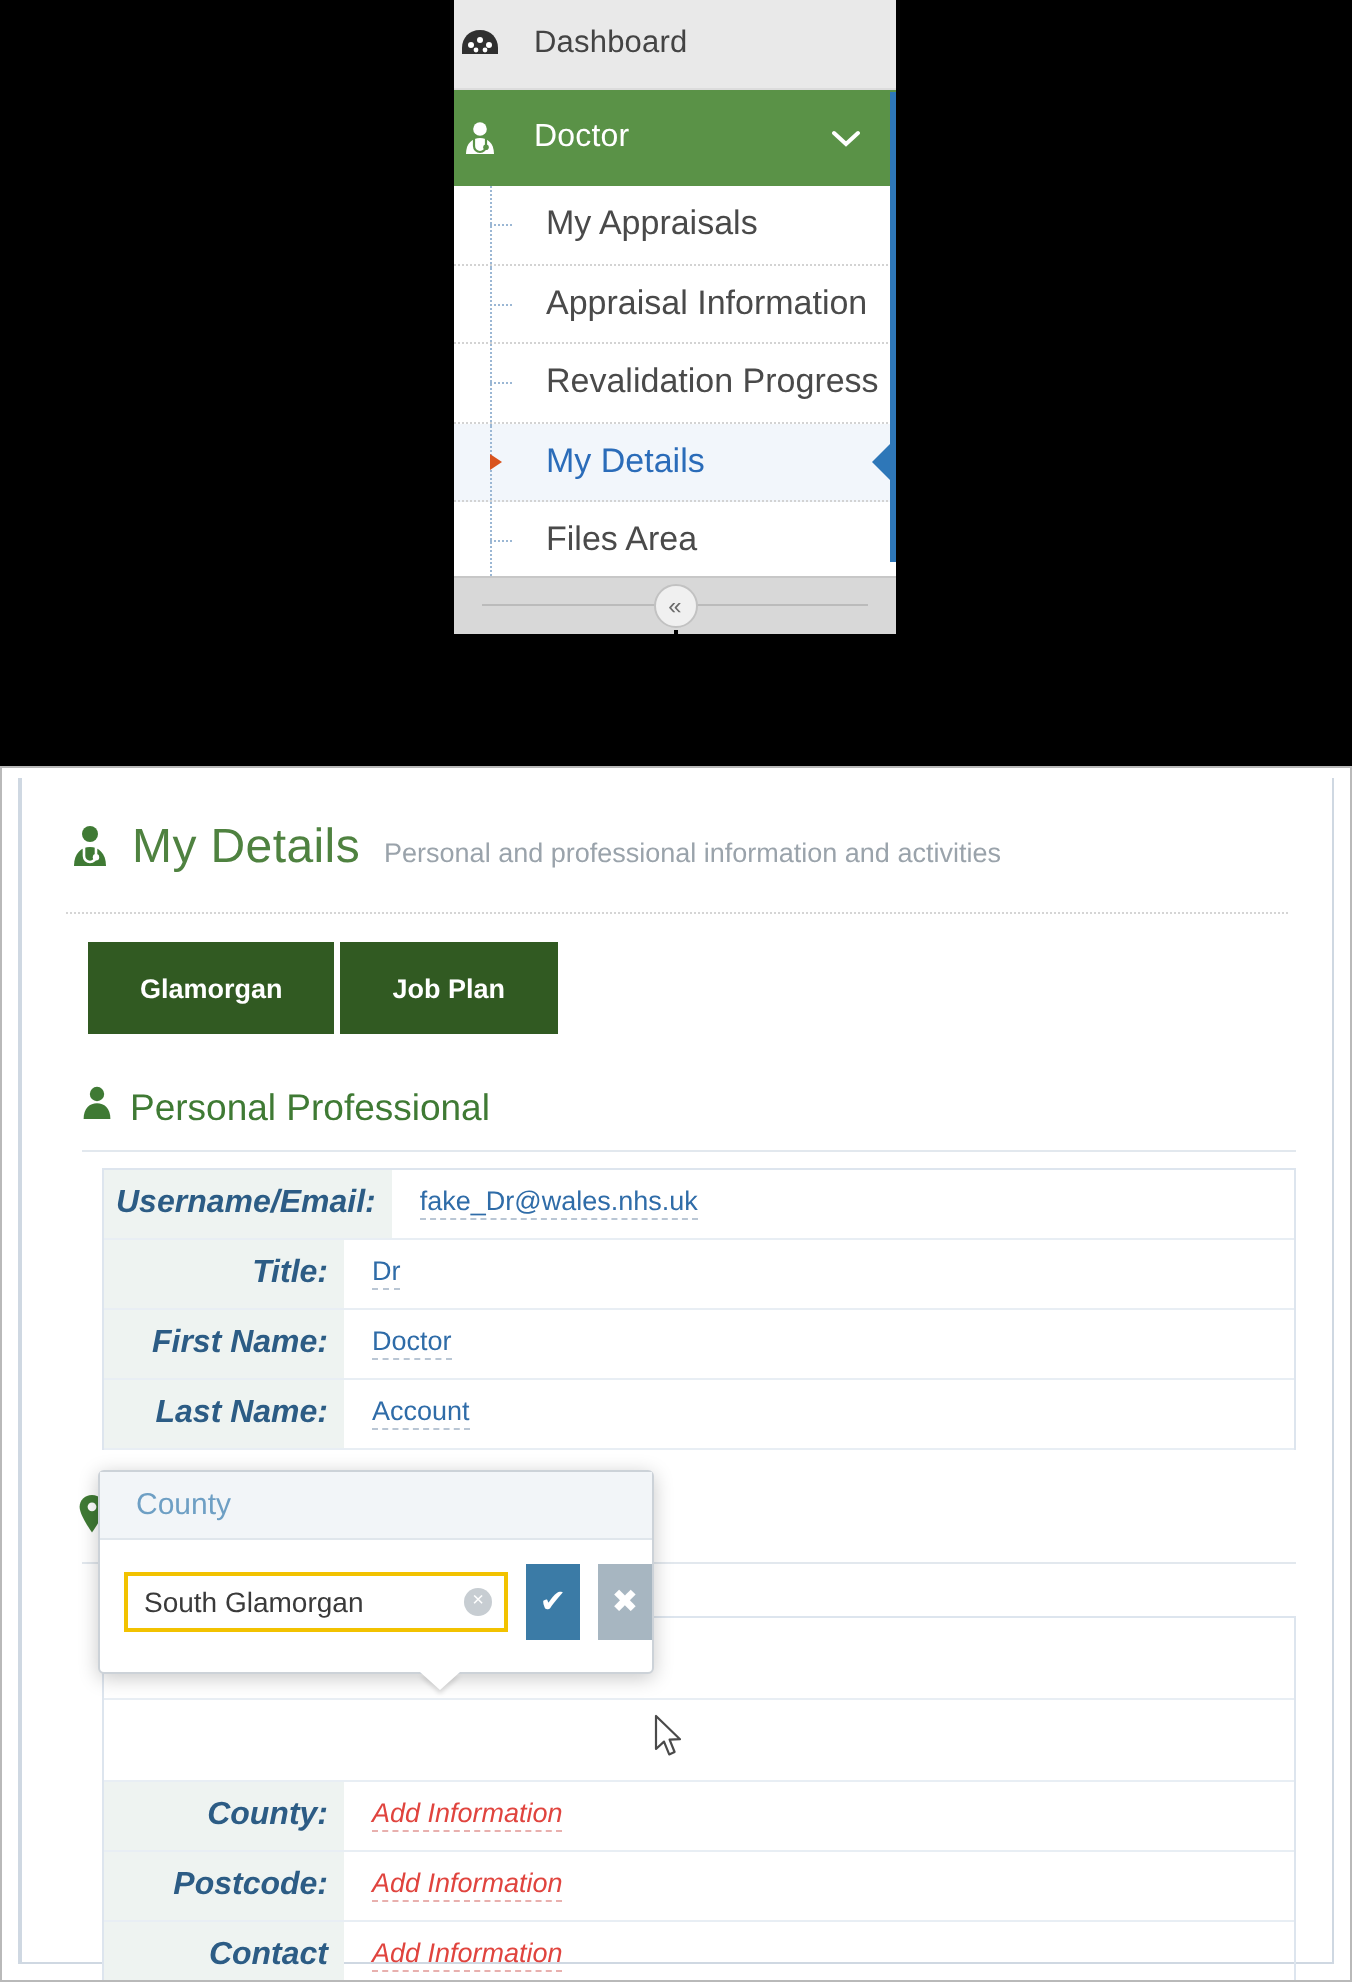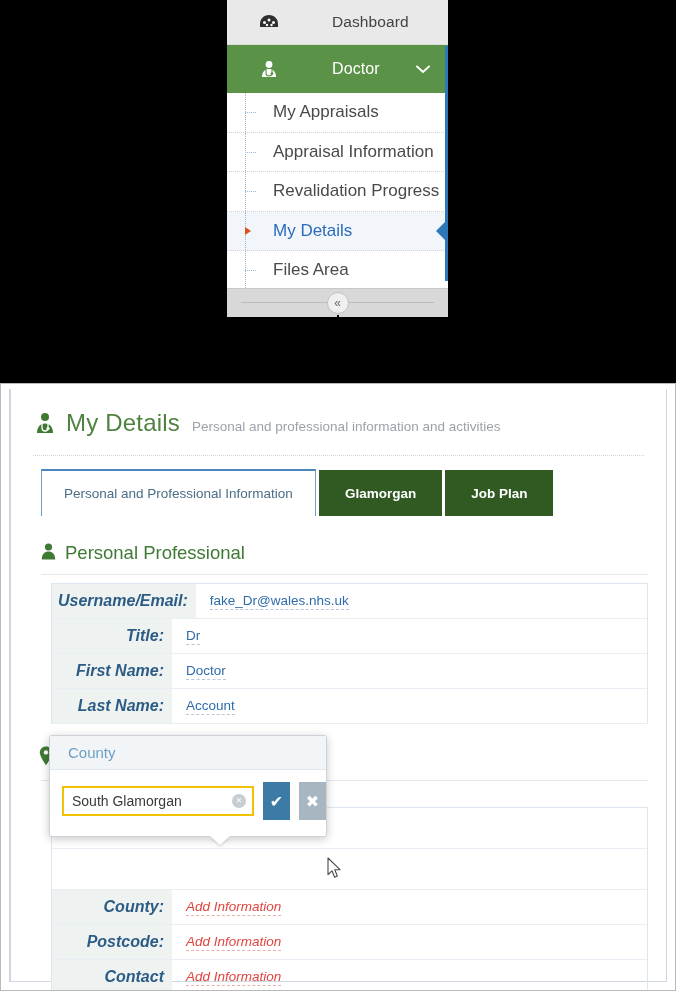--- a/index.html
+++ b/index.html
@@ -33,21 +33,21 @@
   .nav-list { position: relative; }
 
   .nav-row {
     position: relative;
     display: flex;
     align-items: center;
     box-sizing: border-box;
     height: 45px;
     padding-left: 12px;
   }
-  .nav-row.top-level { padding-left: 29px; gap: 36px; }
+  .nav-row.top-level { padding-left: 0; }
   .nav-row.dashboard {
     background: #e9e9e9;
     border-bottom: 1px solid #dcdcdc;
   }
   .nav-row.doctor {
     background: #5a9247;
     color: #ffffff;
     height: 48px;
   }
   .nav-icon {
@@ -505,21 +505,20 @@
           <circle cx="15" cy="16.6" r="1.6" fill="#ffffff"></circle>
         </svg>
       </span>
       <span class="page-title">My Details</span>
       <span class="page-subtitle">Personal and professional information and activities</span>
     </div>
     <div class="head-sep"></div>
 
     <div class="tabs">
       <div class="tabs-underline"></div>
-      <div class="tab active">Personal and Professional Information</div>
       <div class="tab green">Glamorgan</div>
       <div class="tab green">Job Plan</div>
     </div>
 
     <div class="section-head">
       <span>
         <svg width="15" height="17" viewBox="0 0 15 17">
           <circle cx="7.5" cy="4" r="3.6" fill="#3f7a34"></circle>
           <path d="M0.8 16.5 C0.8 11 3.9 8.6 7.5 8.6 C11.1 8.6 14.2 11 14.2 16.5 Z" fill="#3f7a34"></path>
         </svg>

